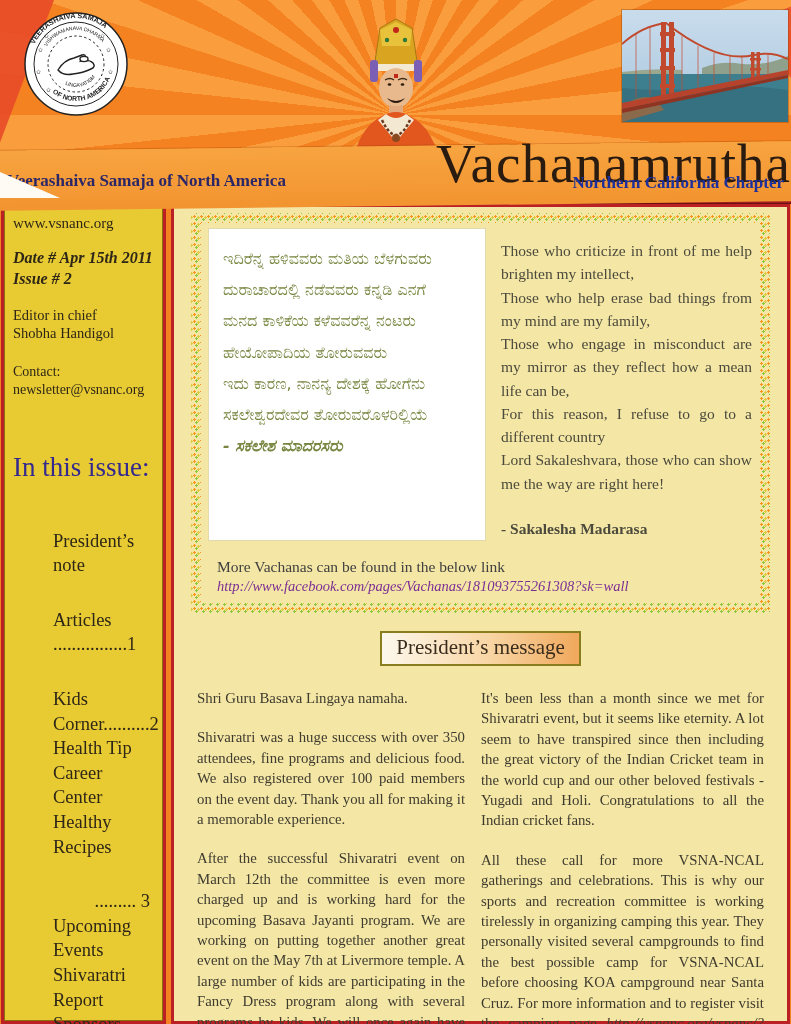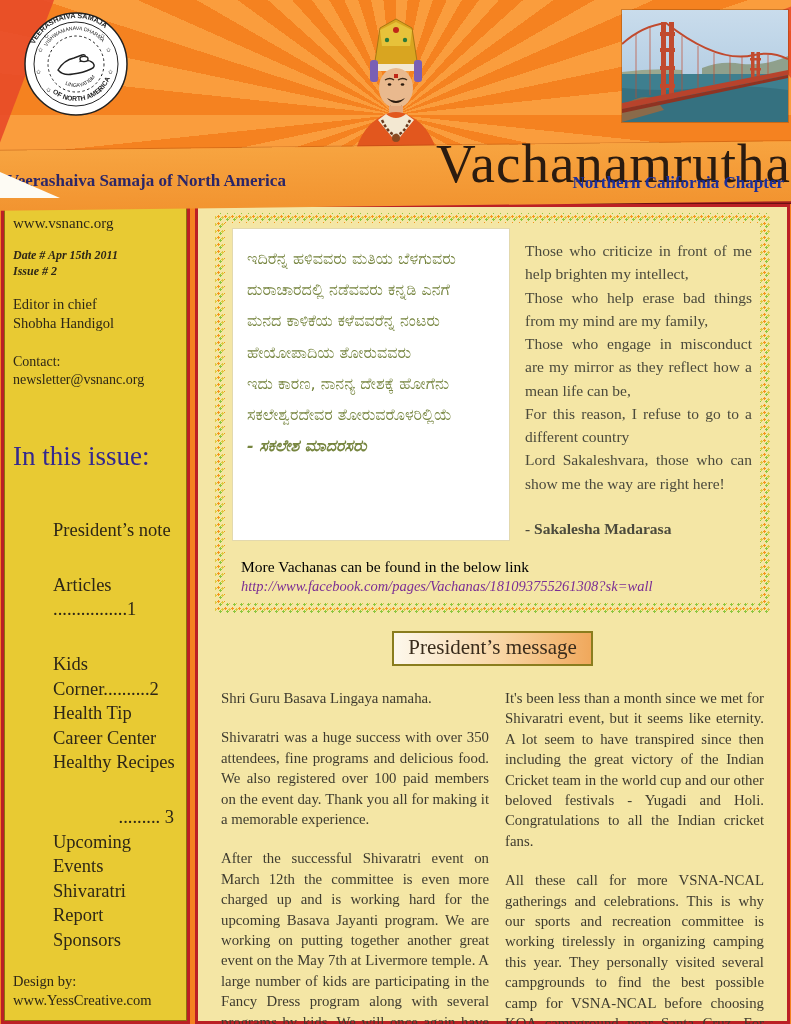--- a/index.html
+++ b/index.html
@@ -27,24 +27,24 @@
   .masthead-title { position:absolute; left:0; right:0; top:132px; text-align:right;
     font-size:55px; color:#2A1B10; letter-spacing:1px; }
   .org-left { position:absolute; left:7px; bottom:7px; font-weight:bold; font-size:17px; color:#2B2668; }
   .org-right { position:absolute; right:7px; bottom:5px; font-weight:bold; font-size:17px; color:#1C2F9B; }
 
   .divider { width:791px; height:6px; background:#A01D1F; border-top:1px solid #4e0c0d; border-bottom:1px solid #6b1012; }
 
   
   .body-wrap { display:flex; gap:5px; height:820px; padding:0 1px; }
 
-  .sidebar { width:189px; background:#E8CA33; border:3px solid #BB2025; box-shadow:inset 0 0 0 1px #8c6f10;
+  .sidebar { width:165px; background:#E8CA33; border:3px solid #BB2025; box-shadow:inset 0 0 0 1px #8c6f10;
     padding:8px 9px 10px; display:flex; flex-direction:column; color:#2E2717; }
   .sb-site { font-size:15px; }
-  .sb-dateline { margin-top:16px; font-style:italic; font-weight:bold; font-size:12px; line-height:1.3; }
+  .sb-dateline { margin-top:16px; font-style:italic; font-weight:bold; font-size:16px; line-height:1.3; }
   .sb-editor { margin-top:16px; font-size:14.5px; line-height:1.3; }
   .sb-contact { margin-top:20px; font-size:14px; line-height:1.3; word-break:break-all; }
   .sb-issue-head { margin-top:52px; color:#34298F; font-size:27px; }
   .sb-item { font-size:18.5px; line-height:1.33;margin-left:40px; }
   .sb-gap-lg { margin-top:46px; }
   .sb-gap-md { margin-top:30px; }
   .sb-right { text-align:right; padding-right:4px; }
   .sb-design { margin-top:auto; font-size:14.5px; line-height:1.35; }
 
   .main { flex:1; background:#F4E6A5; border:3px solid #BB2025; padding:6px 17px 8px; }
@@ -59,21 +59,21 @@
     padding:10px; }
   .vachana-inner { background:#F4E6A5; padding:6px 8px 8px; }
   .vachana-row { display:flex; gap:16px; }
   .kannada-box { background:#FFFFFF; width:276px; padding:14px 14px 10px; box-shadow:0 0 0 1px #E3D9AE;
     color:#76853F; font-size:16px; line-height:1.95; font-family:"DejaVu Sans","Liberation Sans",sans-serif; }
   .kn-attr { font-weight:bold; font-style:italic; }
   .english-box { flex:1; color:#4B4A3C; font-size:15.5px; line-height:1.5; text-align:justify; padding-top:10px; }
   .en-line { text-align:justify; }
   .en-attr { font-weight:bold; margin-top:22px; }
   .more-block { margin-top:18px; padding-left:8px; }
-  .more-text { font-size:15.5px; color:#000000; }
+  .more-text { font-size:15.5px; color:#404040; }
   .fb-link { display:inline-block; margin-top:2px; font-style:italic; font-size:14.5px; color:#7B2E94; text-decoration:none; }
 
   .pm-head-wrap { text-align:center; margin:18px 0 16px; }
   .pm-heading { display:inline-block; border:2px solid #8A7D1E; padding:2px 14px 4px;
     font-size:21px; color:#3A2C1C; background:linear-gradient(90deg,#FDF8EC 0%,#F8D5A3 55%,#F0A85C 100%); }
 
   .columns { display:flex; gap:16px; padding:6px 6px 0; }
   .col-left { width:268px; }
   .col-right { flex:1; }
   .para { font-size:14.8px; line-height:1.38; text-align:justify; color:#3E3B2F; margin-bottom:19px; }

